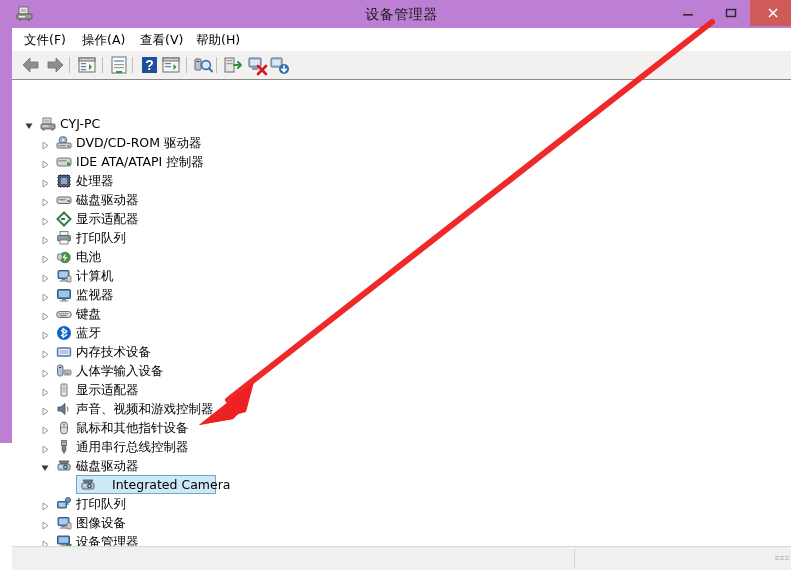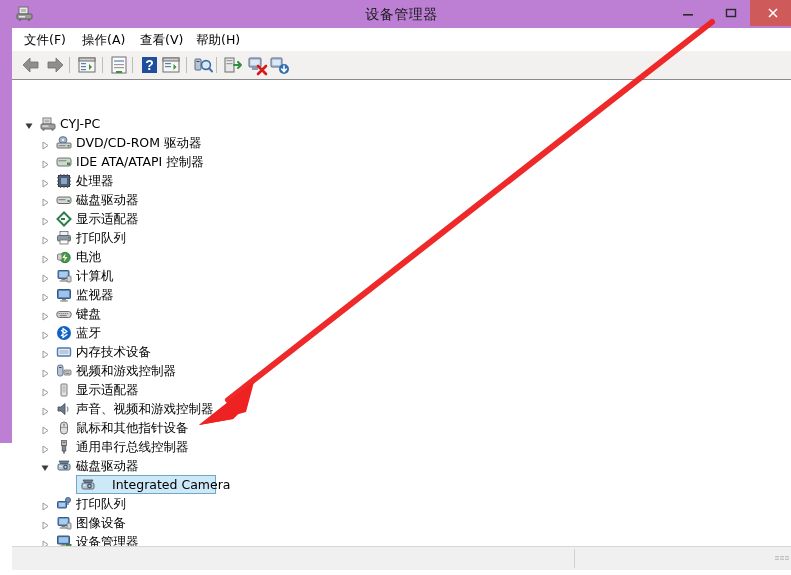--- a/index.html
+++ b/index.html
@@ -606,21 +606,21 @@
             <rect x="3" y="4" width="2.5" height="1" fill="#445"></rect>
             <rect x="8" y="7" width="7" height="5" rx="1" fill="#cfcfcf" stroke="#6c6c6c" stroke-width="0.8"></rect>
             <g fill="#7d7d7d">
                 <rect x="9" y="8.4" width="1.1" height="0.9"></rect>
                 <rect x="10.6" y="8.4" width="1.1" height="0.9"></rect>
                 <rect x="12.2" y="8.4" width="1.1" height="0.9"></rect>
                 <rect x="9.6" y="10" width="4" height="0.9"></rect>
               </g>
           </svg>
         </span>
-        <span class="nlabel" style="left:36px;">视频和游戏控制器</span>
+        <span class="nlabel" style="left:36px;">人体学输入设备</span>
       </div>
 
       <div class="node" style="left:28px; top:300px;">
         <span class="twisty">
           <svg width="11" height="11" viewBox="0 0 11 11">
               <path d="M3 2 L8 5.5 L3 9 Z" fill="none" stroke="#9a9a9a" stroke-width="1"></path>
             </svg>
         </span>
         <span class="nicon" style="left:16px;">
           <svg width="16" height="16" viewBox="0 0 16 16">

